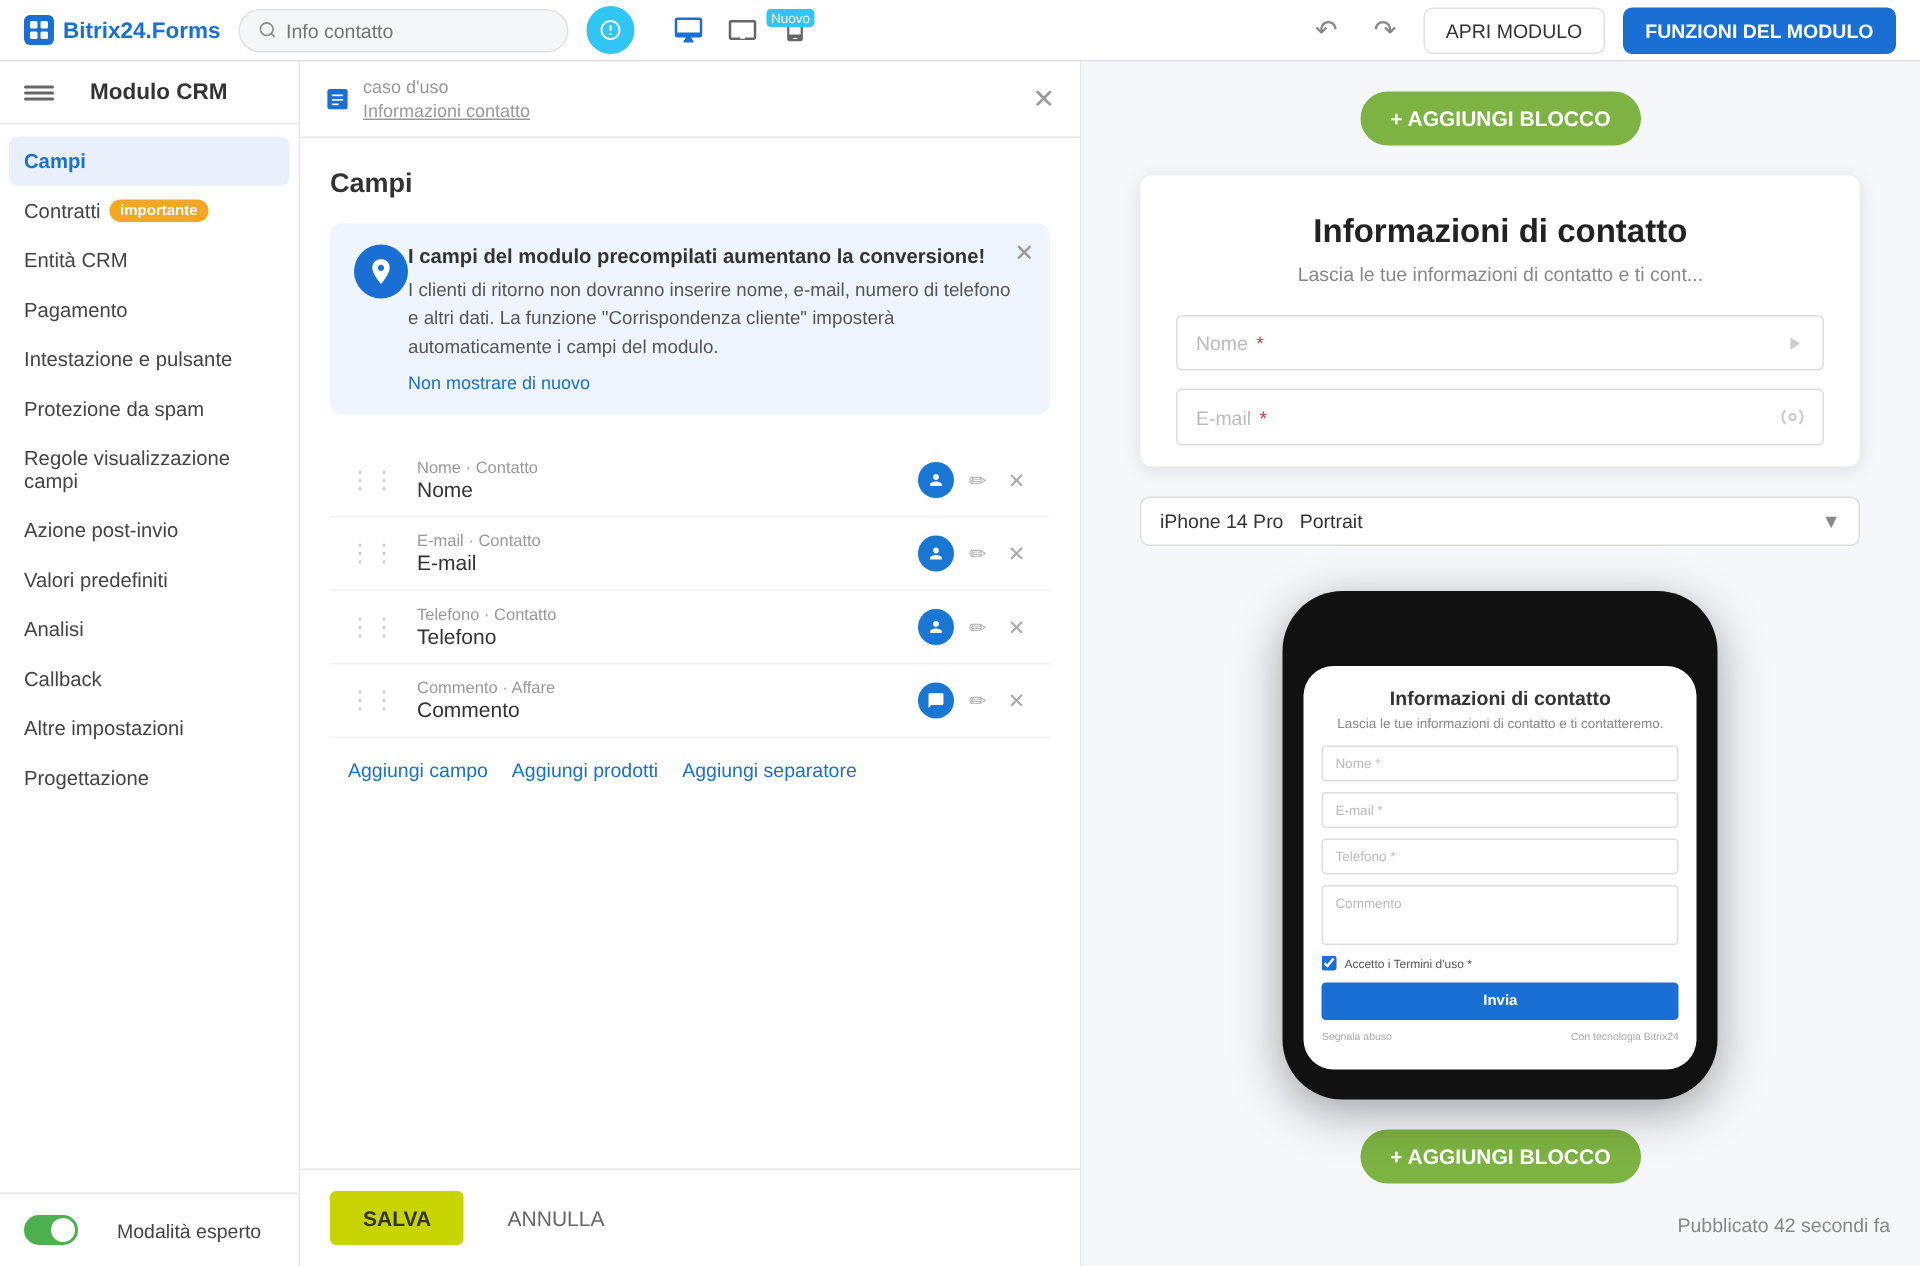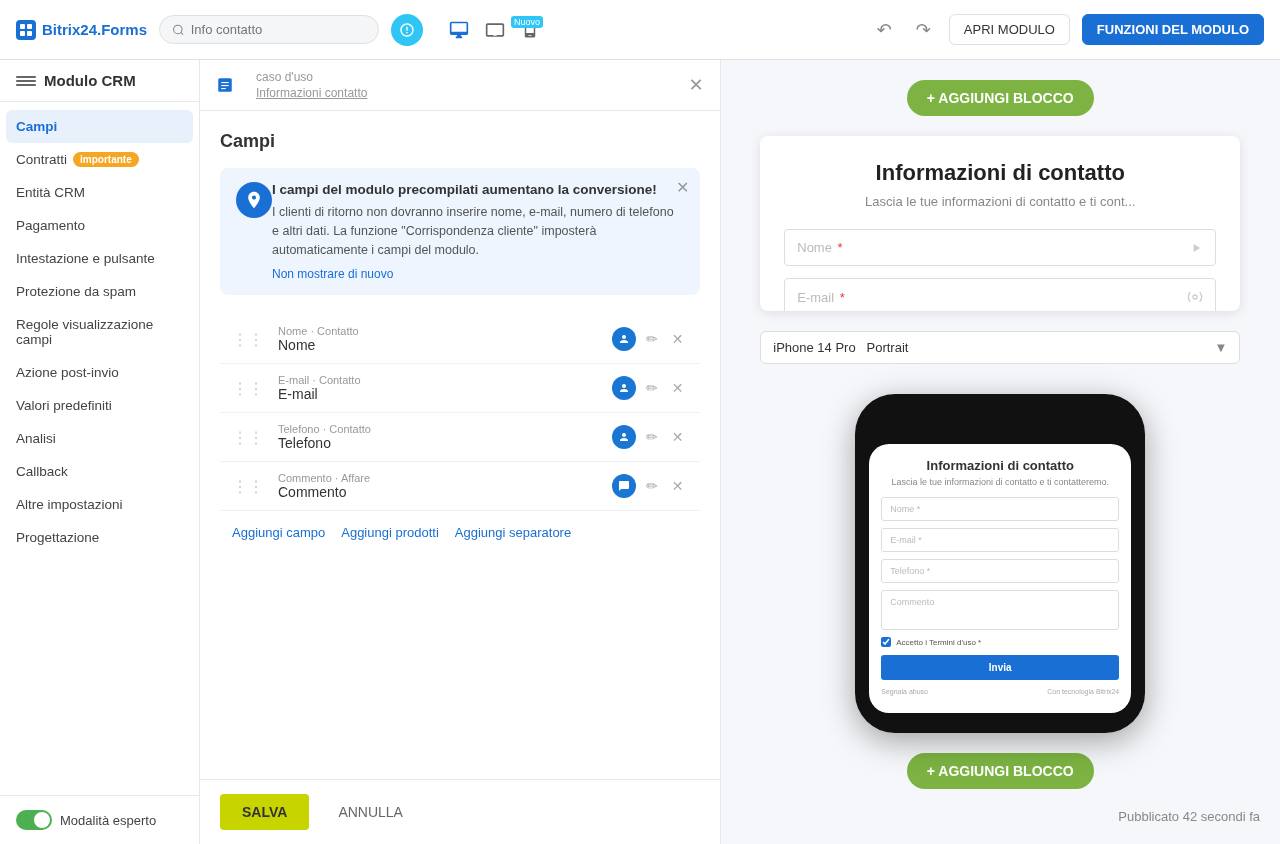--- a/index.html
+++ b/index.html
@@ -1,54 +1,54 @@
 <!DOCTYPE html>
 <html><head>
   <meta charset="utf-8">
   <style>
     * { box-sizing: border-box; margin: 0; padding: 0; }
     body { font-family: -apple-system, BlinkMacSystemFont, 'Segoe UI', Arial, sans-serif; font-size: 14px; background: #f0f2f5; color: #333; height: 844px; overflow: hidden; display: flex; flex-direction: column; }
 
     
-    .topbar { display: flex; align-items: center; background: #fff; border-bottom: 1px solid #e0e0e0; padding: 0 16px; height: 60px; gap: 12px; }
+    .topbar { display: flex; align-items: center; background: #fff; border-bottom: 1px solid #e0e0e0; padding: 0 16px; height: 41px; gap: 12px; }
     .topbar-logo { display: flex; align-items: center; gap: 6px; font-weight: 700; font-size: 15px; color: #1a6fd4; }
     .topbar-logo-icon { width: 20px; height: 20px; background: #1a6fd4; border-radius: 4px; display: flex; align-items: center; justify-content: center; color: white; font-size: 11px; }
     .topbar-search { flex: 0 0 220px; display: flex; align-items: center; background: #f5f6f8; border: 1px solid #e0e0e0; border-radius: 20px; padding: 6px 12px; gap: 6px; }
     .topbar-search input { border: none; background: transparent; outline: none; font-size: 13px; width: 100%; color: #555; }
     .topbar-icon-group { display: flex; align-items: center; gap: 4px; margin: 0 8px; }
     .topbar-device-btn { background: none; border: none; cursor: pointer; padding: 6px; border-radius: 4px; color: #666; display: flex; align-items: center; justify-content: center; position: relative; }
     .topbar-device-btn.active { color: #1a6fd4; }
     .topbar-device-btn .badge { position: absolute; top: 2px; right: 2px; background: #2fc6f6; color: white; font-size: 9px; border-radius: 3px; padding: 1px 3px; }
     .topbar-spacer { flex: 1; }
     .topbar-nav-btn { background: none; border: none; cursor: pointer; color: #888; padding: 6px; border-radius: 4px; font-size: 18px; }
     .topbar-btn { background: none; border: 1px solid #e0e0e0; border-radius: 6px; padding: 7px 14px; font-size: 13px; cursor: pointer; color: #333; }
     .topbar-btn.primary { background: #1a6fd4; color: white; border-color: #1a6fd4; font-weight: 600; }
     .topbar-notification { width: 32px; height: 32px; background: #2fc6f6; border-radius: 50%; display: flex; align-items: center; justify-content: center; cursor: pointer; }
 
     
     .main { display: flex; flex: 1; overflow: hidden; }
 
     
     .sidebar { width: 200px; background: #fff; border-right: 1px solid #e8e8e8; display: flex; flex-direction: column; }
-    .sidebar-header { padding: 12px 16px; border-bottom: 1px solid #e8e8e8; display: flex; align-items: center; gap: 8px; }
+    .sidebar-header { padding: 12px 16px; border-bottom: 1px solid #e8e8e8; display: flex; align-items: center; gap: 24px; }
     .sidebar-header-icon { width: 20px; height: 14px; display: flex; flex-direction: column; gap: 2px; justify-content: center; }
     .sidebar-header-icon span { display: block; height: 2px; background: #666; border-radius: 1px; }
     .sidebar-title { font-size: 15px; font-weight: 600; color: #333; }
     .sidebar-nav { flex: 1; padding: 8px 0; overflow-y: auto; }
     .sidebar-item { padding: 9px 16px; cursor: pointer; color: #444; font-size: 13.5px; border-radius: 0; display: flex; align-items: center; gap: 6px; }
     .sidebar-item.active { background: #e8f0fb; color: #1a6fd4; font-weight: 600; border-radius: 6px; margin: 0 6px; padding: 9px 10px; }
     .badge-important { background: #f5a623; color: white; font-size: 10px; padding: 2px 7px; border-radius: 10px; font-weight: 600; }
-    .sidebar-footer { padding: 14px 16px; border-top: 1px solid #e8e8e8; display: flex; align-items: center; gap: 8px; }
+    .sidebar-footer { padding: 14px 16px; border-top: 1px solid #e8e8e8; display: flex; align-items: center; gap: 26px; }
     .toggle { width: 36px; height: 20px; background: #4caf50; border-radius: 10px; position: relative; cursor: pointer; }
     .toggle-circle { width: 16px; height: 16px; background: white; border-radius: 50%; position: absolute; top: 2px; right: 2px; }
     .sidebar-footer-label { font-size: 13px; color: #444; }
 
     
     .center { flex: 1; display: flex; flex-direction: column; border-right: 1px solid #e8e8e8; background: #fff; max-width: 648px; }
-    .center-header { display: flex; align-items: center; padding: 10px 16px; border-bottom: 1px solid #e8e8e8; gap: 22px; }
+    .center-header { display: flex; align-items: center; padding: 10px 16px; border-bottom: 1px solid #e8e8e8; gap: 8px; }
     .breadcrumb { font-size: 12px; color: #999; }
     .center-header-close { margin-left: auto; background: none; border: none; cursor: pointer; color: #999; font-size: 18px; }
     .center-body { flex: 1; overflow-y: auto; padding: 20px; }
     .section-title { font-size: 18px; font-weight: 600; margin-bottom: 16px; color: #333; }
 
     
     .info-banner { background: #eef5ff; border-radius: 8px; padding: 14px 16px; display: flex; gap: 0; margin-bottom: 20px; position: relative; }
     .info-banner-icon { width: 36px; height: 36px; background: #1a6fd4; border-radius: 50%; display: flex; align-items: center; justify-content: center; color: white; font-size: 16px; flex-shrink: 0; }
     .info-banner-text h4 { font-size: 13.5px; font-weight: 700; color: #333; margin-bottom: 6px; }
     .info-banner-text p { font-size: 12.5px; color: #555; line-height: 1.5; }

